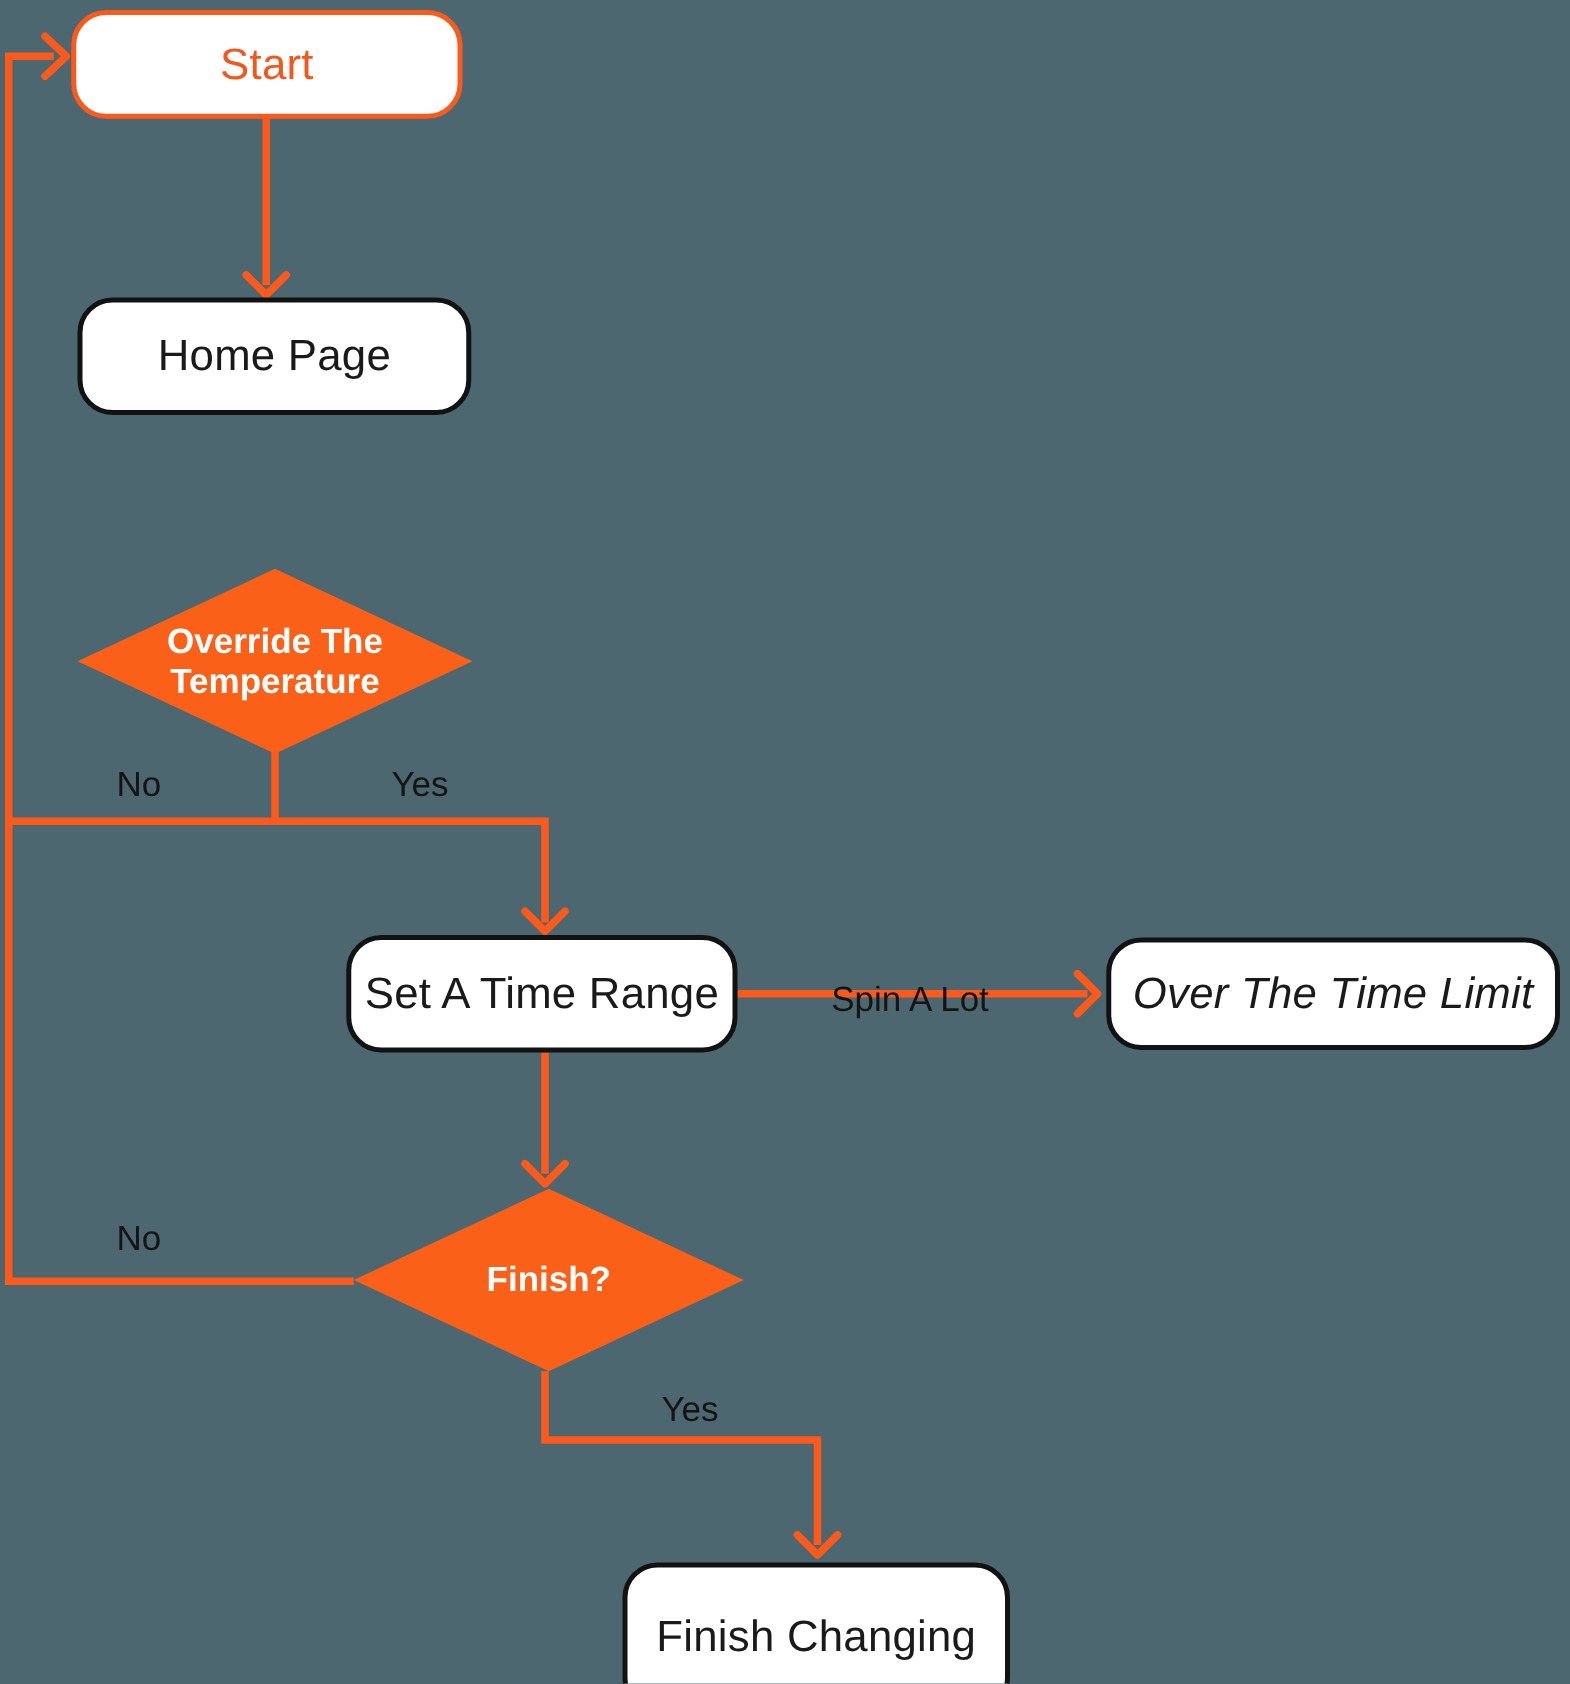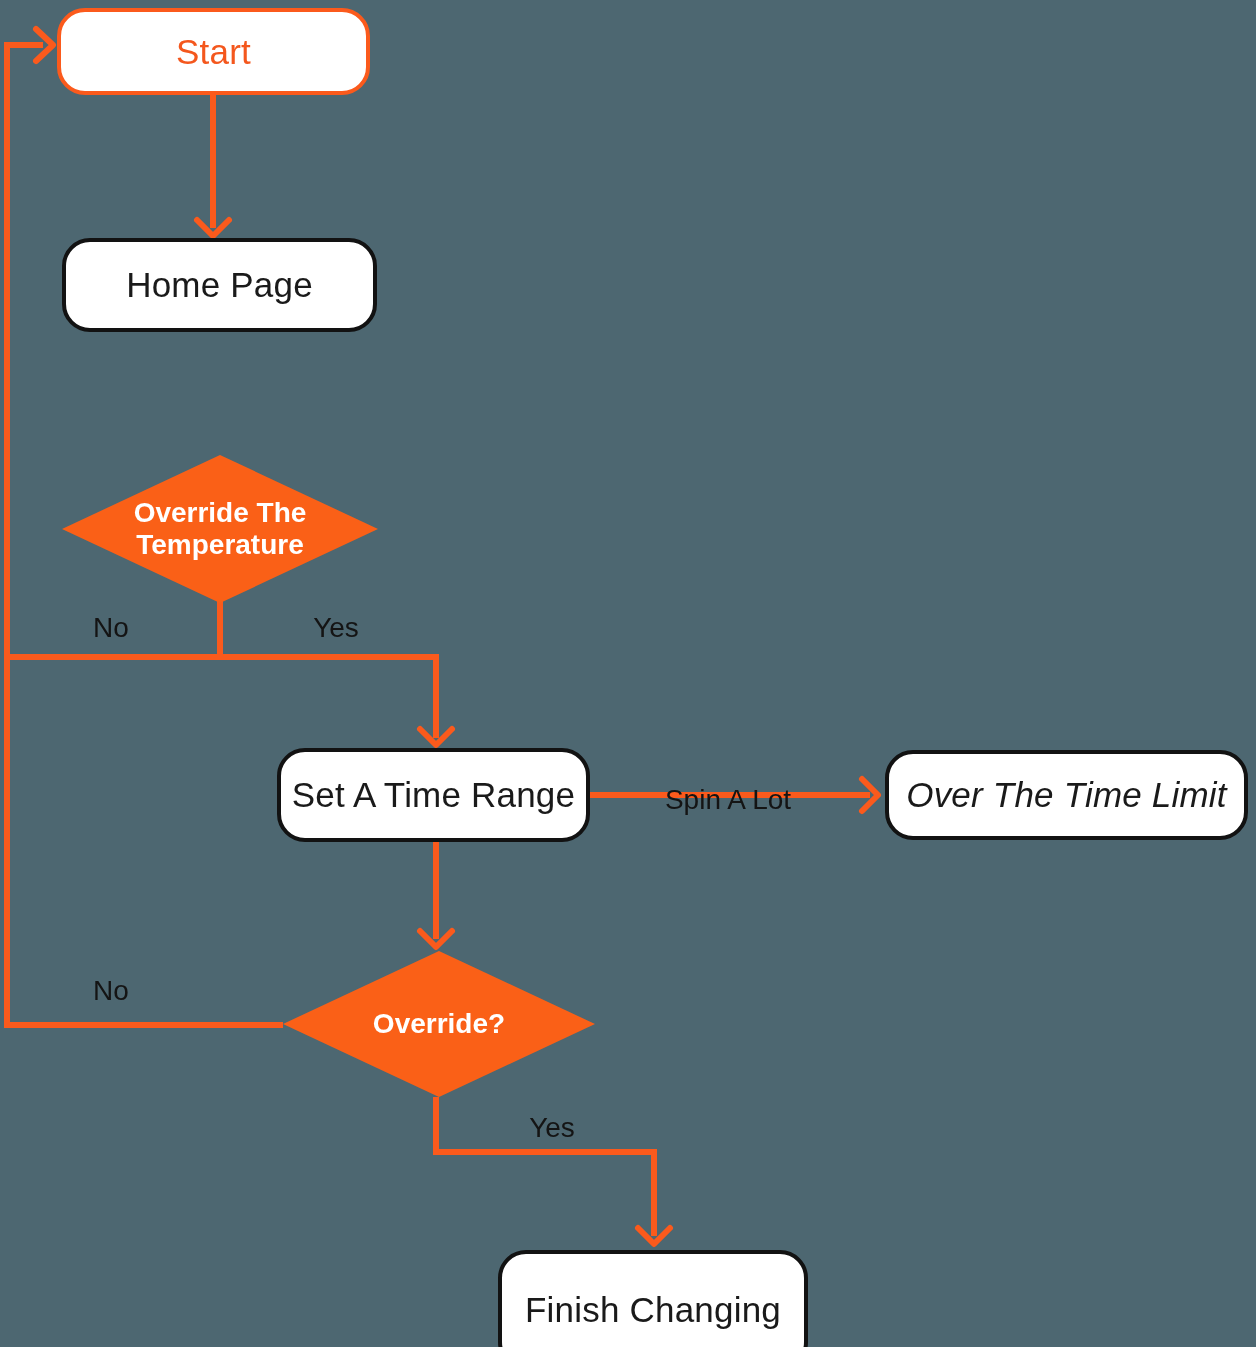--- a/index.html
+++ b/index.html
@@ -124,21 +124,21 @@
   <div class="node" style="left:498px; top:1250px; width:310px; height:120px;">
     <span>Finish Changing</span>
   </div>
 
   <div class="diamond-label" style="left:62px; top:455px; width:316px; height:148px;">
     <span>Override The</span>
     <span>Temperature</span>
   </div>
 
   <div class="diamond-label" style="left:283px; top:951px; width:312px; height:146px;">
-    <span>Override?</span>
+    <span>Finish?</span>
   </div>
 
   <div class="edge-label" style="left:111px; top:628px;">No</div>
 
   <div class="edge-label" style="left:336px; top:628px;">Yes</div>
 
   <div class="edge-label" style="left:728px; top:800px;">Spin A Lot</div>
 
   <div class="edge-label" style="left:111px; top:991px;">No</div>
 

